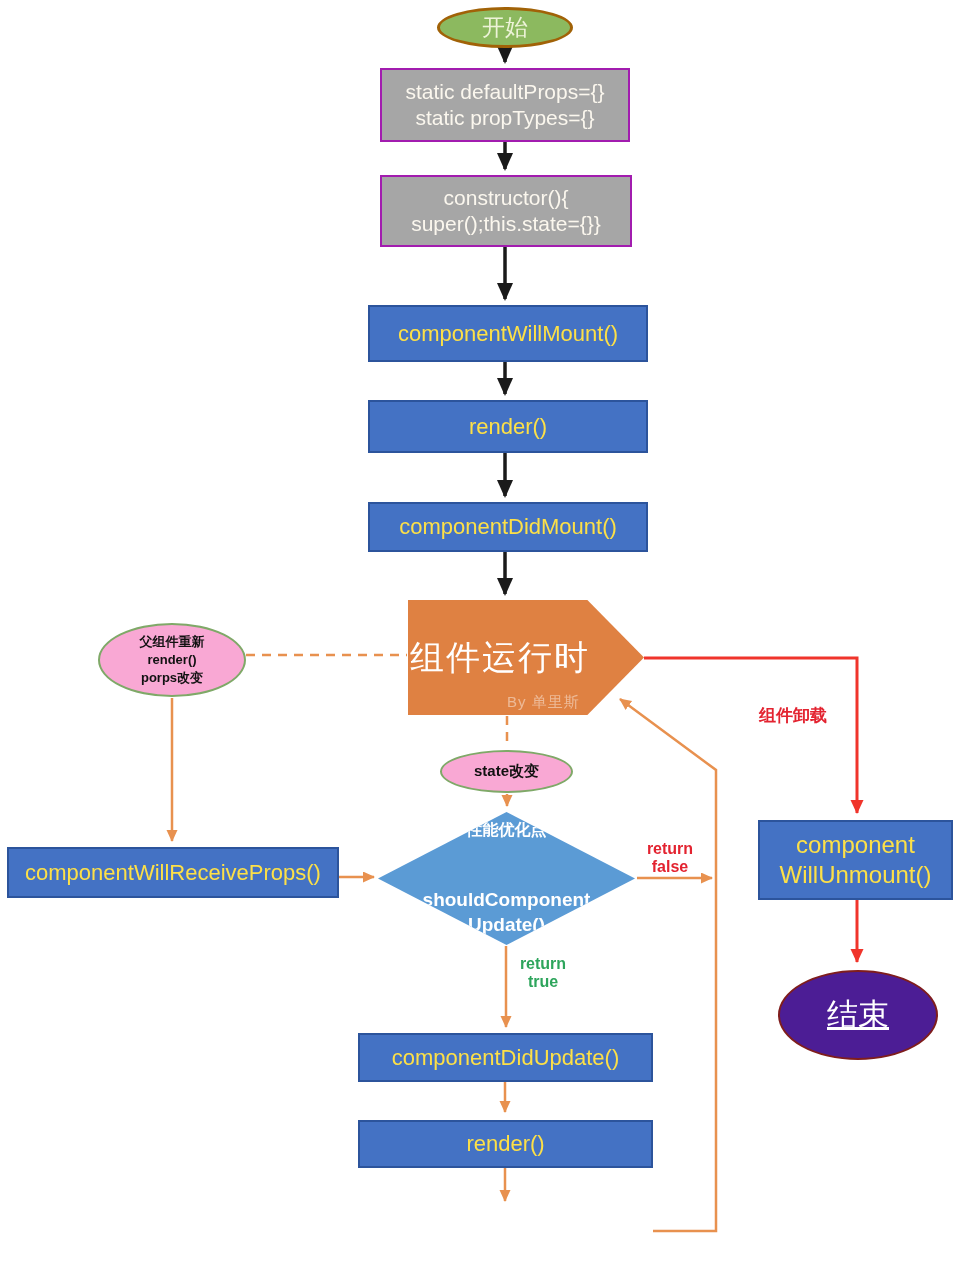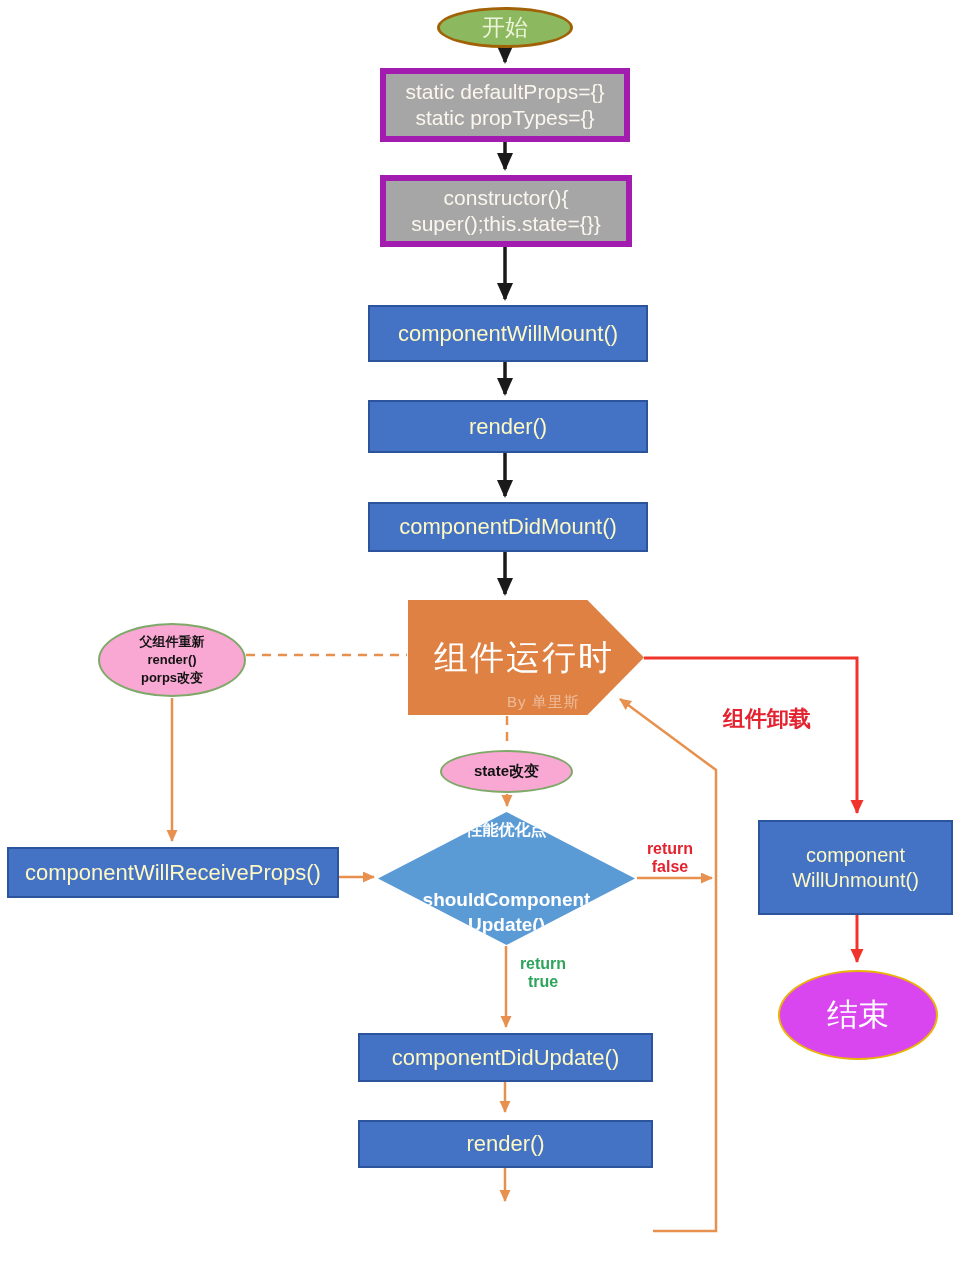--- a/index.html
+++ b/index.html
@@ -8,43 +8,43 @@
     font-family:"Liberation Sans", sans-serif; overflow:hidden;
   }
   #wires { position:absolute; left:0; top:0; width:968px; height:1266px; pointer-events:none; }
 
   .node {
     position:absolute; display:flex; flex-direction:column;
     align-items:center; justify-content:center; text-align:center;
     white-space:pre-line; box-sizing:border-box; line-height:1.25;
   }
   .proc {
-    background:#4472C4; border:2px solid #2C549C; color:#fef9c3; font-size:22px;
+    background:#4472C4; border:2px solid #2C549C; color:#fde047; font-size:22px;
   }
   .setup {
-    background:#A6A6A6; border:6px solid #a21caf; color:#FBF7EE; font-size:21px;
+    background:#A6A6A6; border:2px solid #a21caf; color:#FBF7EE; font-size:21px;
   }
   .oval { border-radius:50%; }
   .start {
     background:#8CB95F; border:3px solid #a16207; color:#EDF3D8; font-size:23px;
   }
   .event {
     background:#f9a8d4; border:2px solid #7FA968; color:#111111; font-weight:bold;
   }
   .end {
-    background:#d946ef; border:2px solid #eab308; color:#ffffff; font-size:31px;
+    background:#4c1d95; border:2px solid #7f1d1d; color:#ffffff; font-size:31px;text-decoration:underline;
   }
   .pentagon {
     background:#DF8142;
     clip-path:polygon(0 0, 76% 0, 100% 50%, 76% 100%, 0 100%);
   }
   .pentagon .big {
     position:absolute; left:0; top:0; width:78%; height:100%;
     display:flex; align-items:center; justify-content:center;
-    color:#ffffff; font-size:34px; letter-spacing:2px;padding-left:24px;
+    color:#ffffff; font-size:34px; letter-spacing:2px;
   }
   .pentagon .mark {
     position:absolute; left:42%; bottom:3px; color:rgba(255,255,255,0.45);
     font-size:15px; letter-spacing:1px;
   }
   .diamond {
     background:#5B9BD5;
     clip-path:polygon(50% 0, 100% 50%, 50% 100%, 0 50%);
     color:#ffffff;
   }
@@ -134,26 +134,26 @@
     <div class="note">性能优化点</div>
     <div class="lbl">shouldComponent
 Update()</div>
   </div>
 
   <div class="node proc" style="left:358px; top:1033px; width:295px; height:49px;">componentDidUpdate()</div>
 
   <div class="node proc" style="left:358px; top:1120px; width:295px; height:48px;">render()</div>
 
 
-  <div class="node proc" style="left:758px; top:820px; width:195px; height:95px; font-size:20px;">component
+  <div class="node proc" style="left:758px; top:820px; width:195px; height:80px; font-size:24px;">component
 WillUnmount()</div>
 
   <div class="node oval end" style="left:778px; top:970px; width:160px; height:90px;">结束</div>
 
   <div class="edge-label lbl-red" style="left:630px; top:840px; width:80px;">return
 false</div>
 
   <div class="edge-label lbl-green" style="left:510px; top:955px; width:66px;">return
 true</div>
 
-  <div class="edge-label lbl-red" style="left:722px; top:706px; width:90px; font-size:22px;">组件卸载</div>
+  <div class="edge-label lbl-red" style="left:748px; top:706px; width:90px; font-size:17px;">组件卸载</div>
 
 </div>
 
 </body></html>

